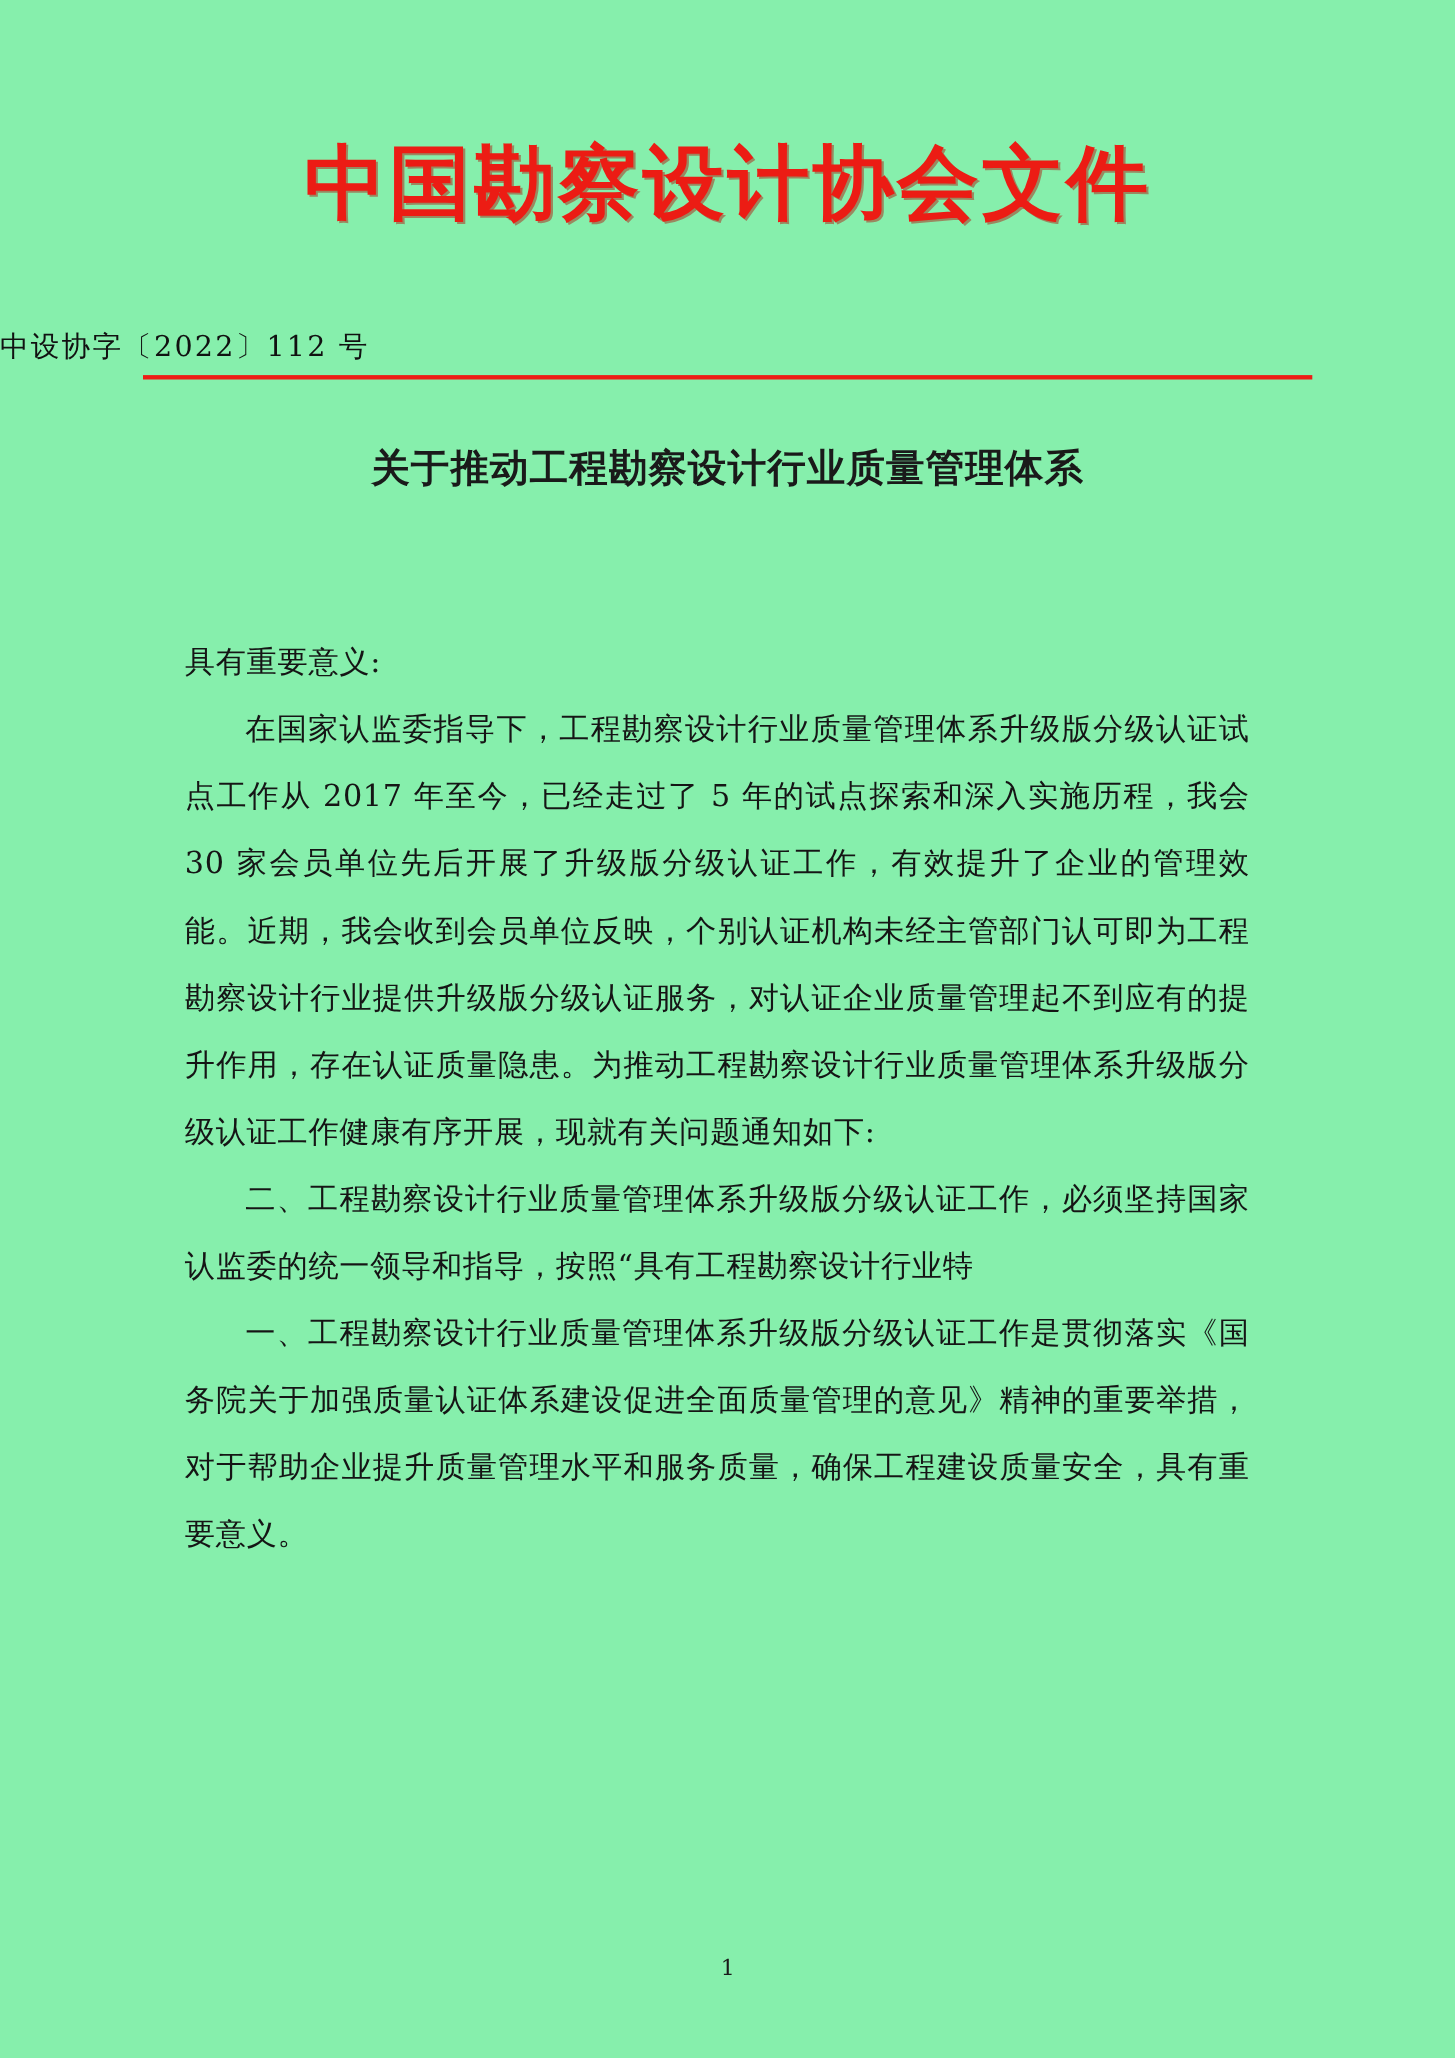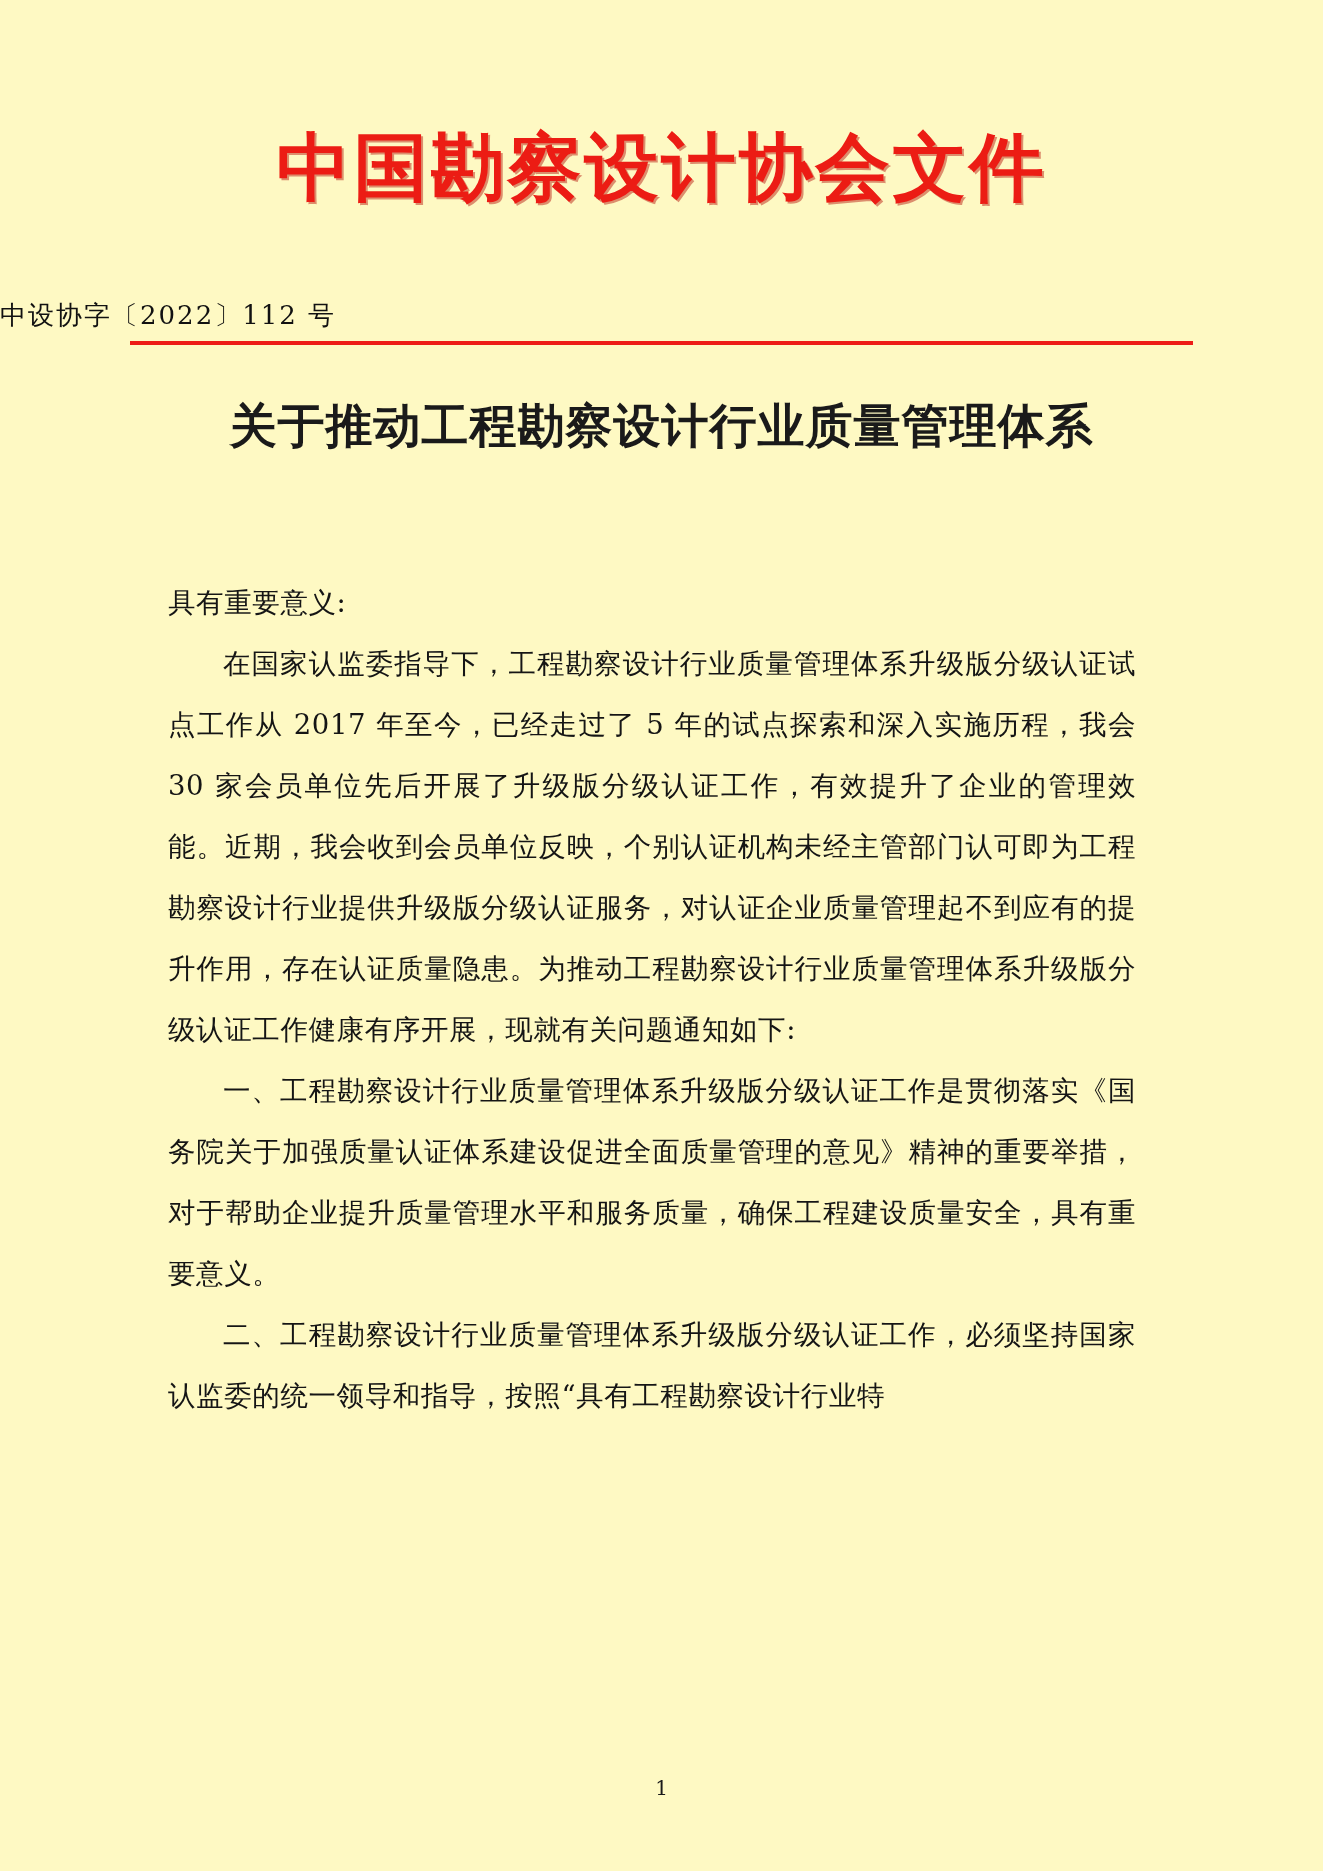--- a/index.html
+++ b/index.html
@@ -8,21 +8,21 @@
     background: #ffffff;
   }
   body {
     font-family: "DejaVu Serif", "Liberation Serif", serif;
   }
   .page {
     position: relative;
     width: 1323px;
     height: 1871px;
     margin: 0 auto;
-    background: #fef9c3;
+    background: #86efac;
     box-sizing: border-box;
     overflow: hidden;
   }
 
   
   .masthead {
     position: absolute;
     top: 128px;
     left: 0;
     width: 100%;
@@ -69,21 +69,21 @@
 
   
   .doc-title {
     position: absolute;
     top: 395px;
     left: 0;
     width: 100%;
     text-align: center;
     font-family: "DejaVu Serif", "Liberation Serif", serif;
     font-weight: 700;
-    font-size: 47px;
+    font-size: 35px;
     line-height: 62px;
     color: #1a1a1a;
     letter-spacing: 1px;
   }
   .doc-title .tline { display: block; white-space: nowrap; }
 
   
   .body-area {
     position: absolute;
     top: 572px;
@@ -131,19 +131,19 @@
 
   <div class="red-rule"></div>
 
   <div class="doc-title">
     <span class="tline">关于推动工程勘察设计行业质量管理体系</span>
   </div>
 
   <div class="body-area">
     <p class="para">具有重要意义:</p>
     <p class="para indent">在国家认监委指导下，工程勘察设计行业质量管理体系升级版分级认证试点工作从 2017 年至今，已经走过了 5 年的试点探索和深入实施历程，我会 30 家会员单位先后开展了升级版分级认证工作，有效提升了企业的管理效能。近期，我会收到会员单位反映，个别认证机构未经主管部门认可即为工程勘察设计行业提供升级版分级认证服务，对认证企业质量管理起不到应有的提升作用，存在认证质量隐患。为推动工程勘察设计行业质量管理体系升级版分级认证工作健康有序开展，现就有关问题通知如下:</p>
+    <p class="para indent">二、工程勘察设计行业质量管理体系升级版分级认证工作，必须坚持国家认监委的统一领导和指导，按照“具有工程勘察设计行业特</p>
     <p class="para indent">一、工程勘察设计行业质量管理体系升级版分级认证工作是贯彻落实《国务院关于加强质量认证体系建设促进全面质量管理的意见》精神的重要举措，对于帮助企业提升质量管理水平和服务质量，确保工程建设质量安全，具有重要意义。</p>
-    <p class="para indent">二、工程勘察设计行业质量管理体系升级版分级认证工作，必须坚持国家认监委的统一领导和指导，按照“具有工程勘察设计行业特</p>
   </div>
 
   <div class="page-number">1</div>
 
 </div>
 
 </body></html>

